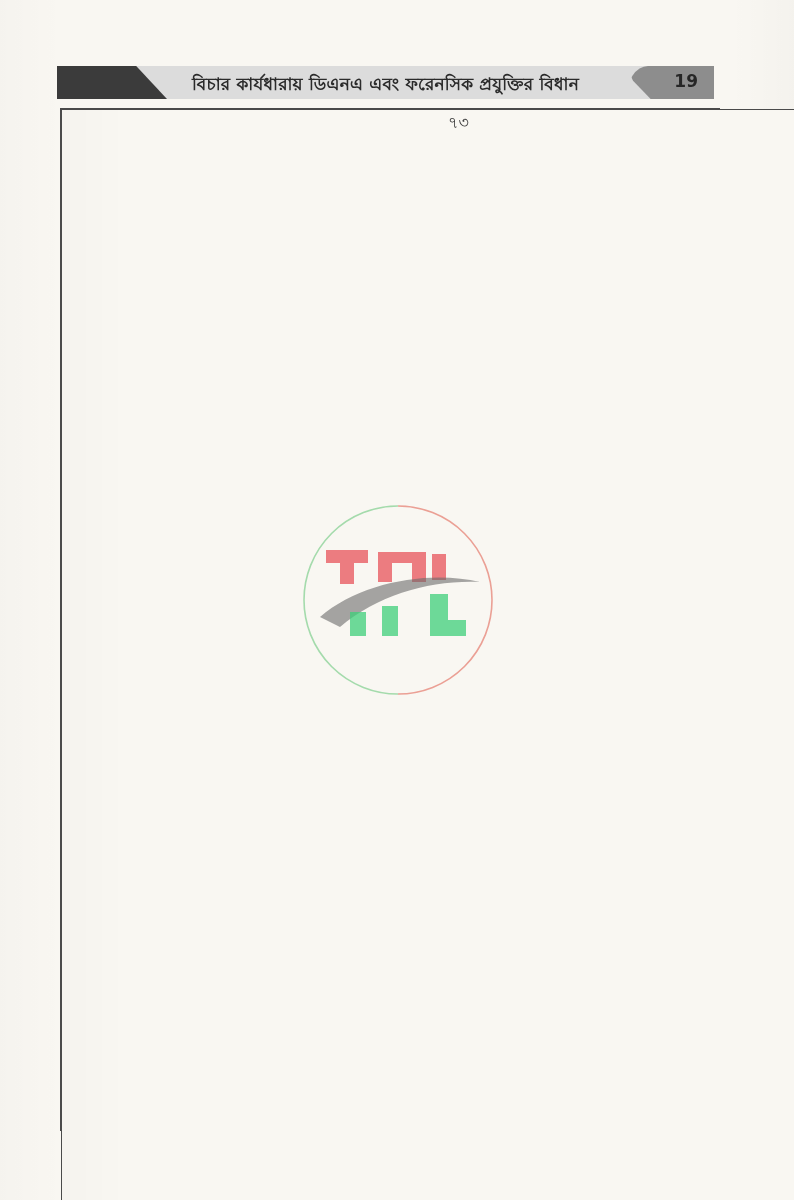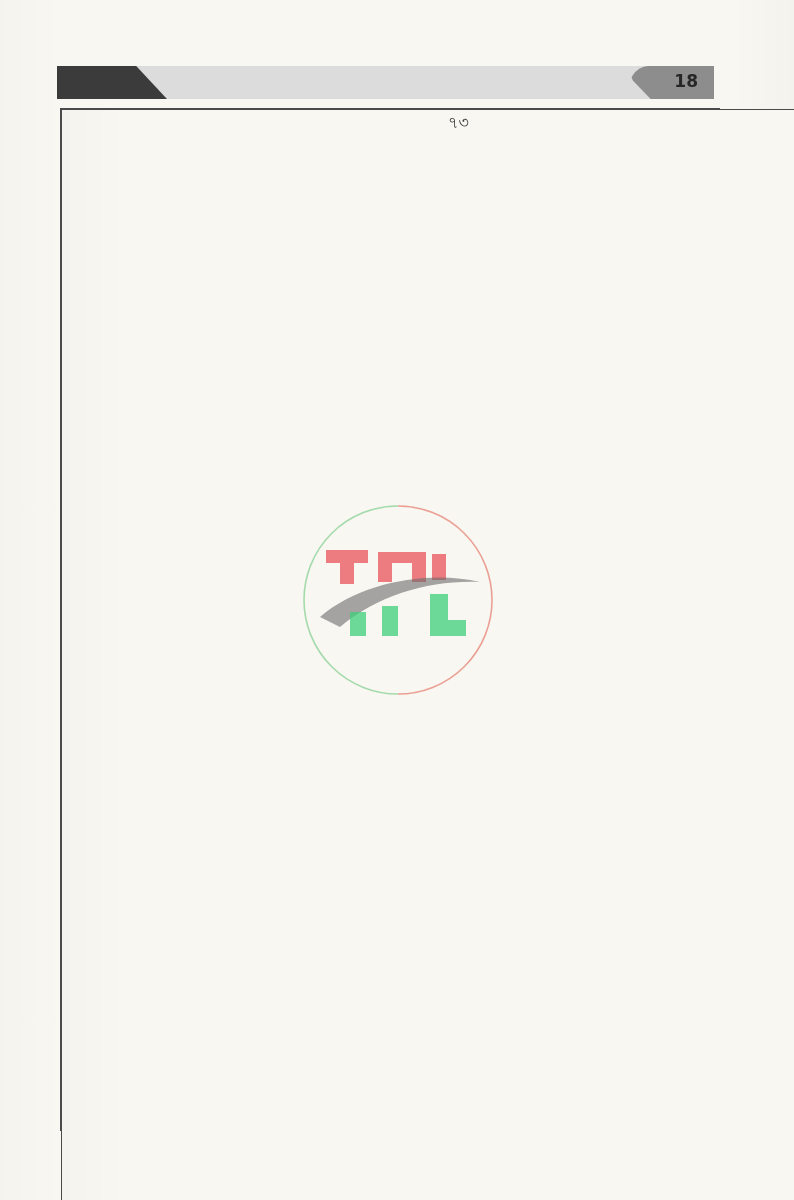--- a/index.html
+++ b/index.html
@@ -152,21 +152,22 @@
   }
 </style>
 </head>
 <body>
 
 <div class="page">
 
   <div class="running-header">
     <div class="left-tab"></div>
     <div class="right-tab"></div>
-    <div class="page-number">18</div>
+    <div class="title">বিচার কার্যধারায় ডিএনএ এবং ফরেনসিক প্রযুক্তির বিধান</div>
+    <div class="page-number">19</div>
   </div>
 
   <table class="toc">
     <colgroup>
       <col class="c-num">
         <col class="c-title">
         <col class="c-page">
     </colgroup>
     <thead>
       <tr>

